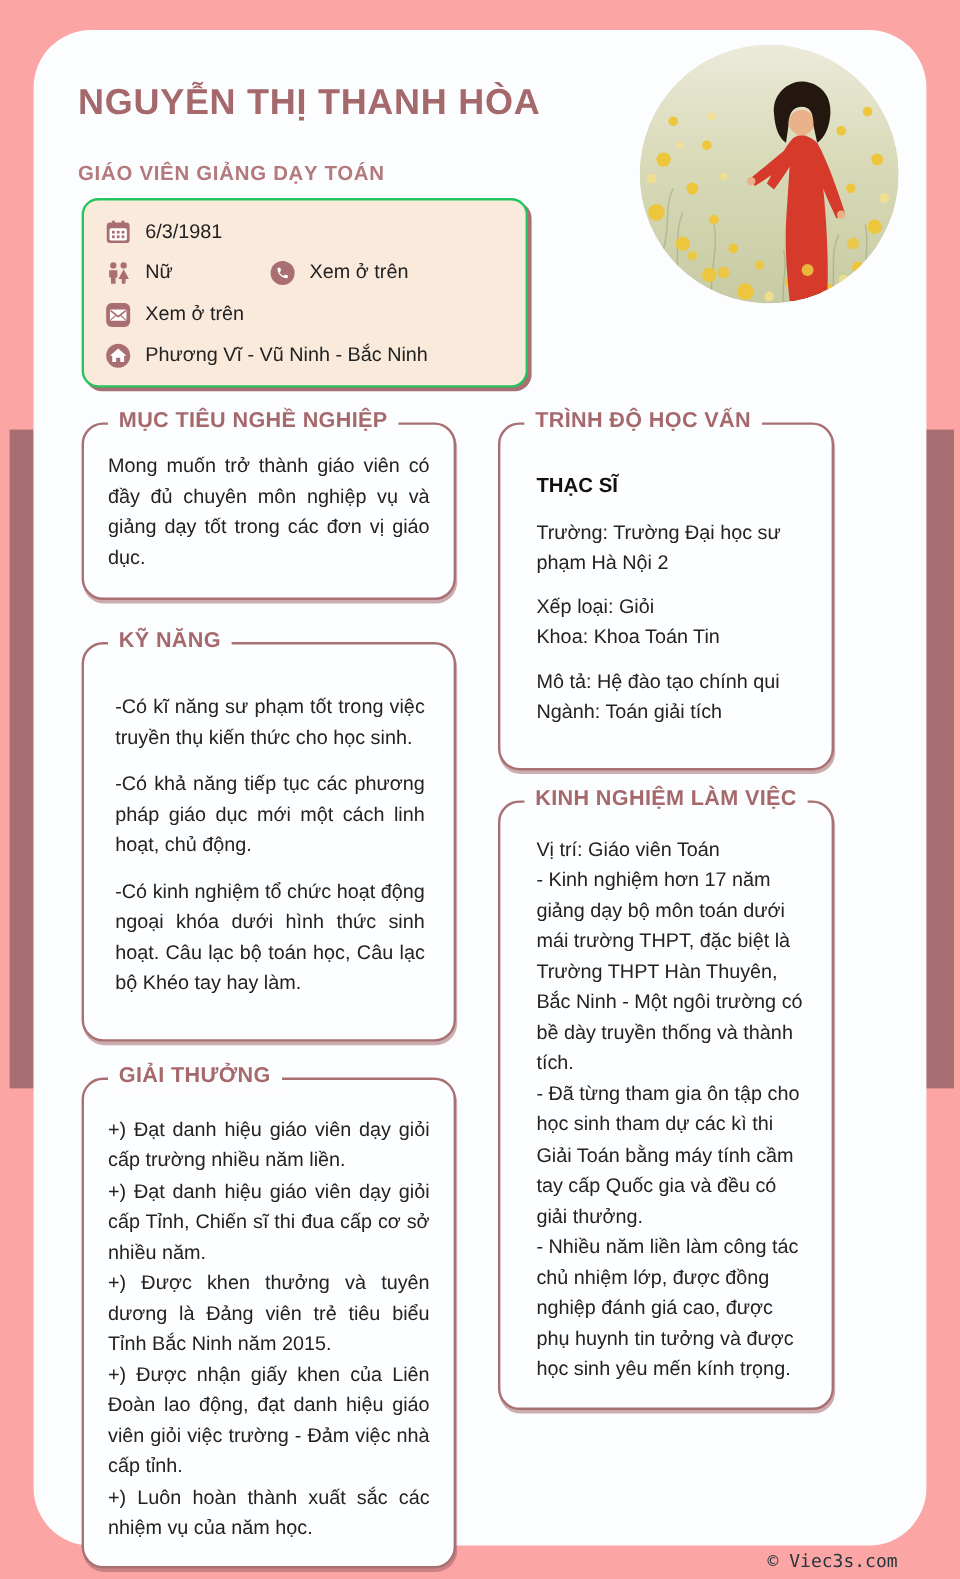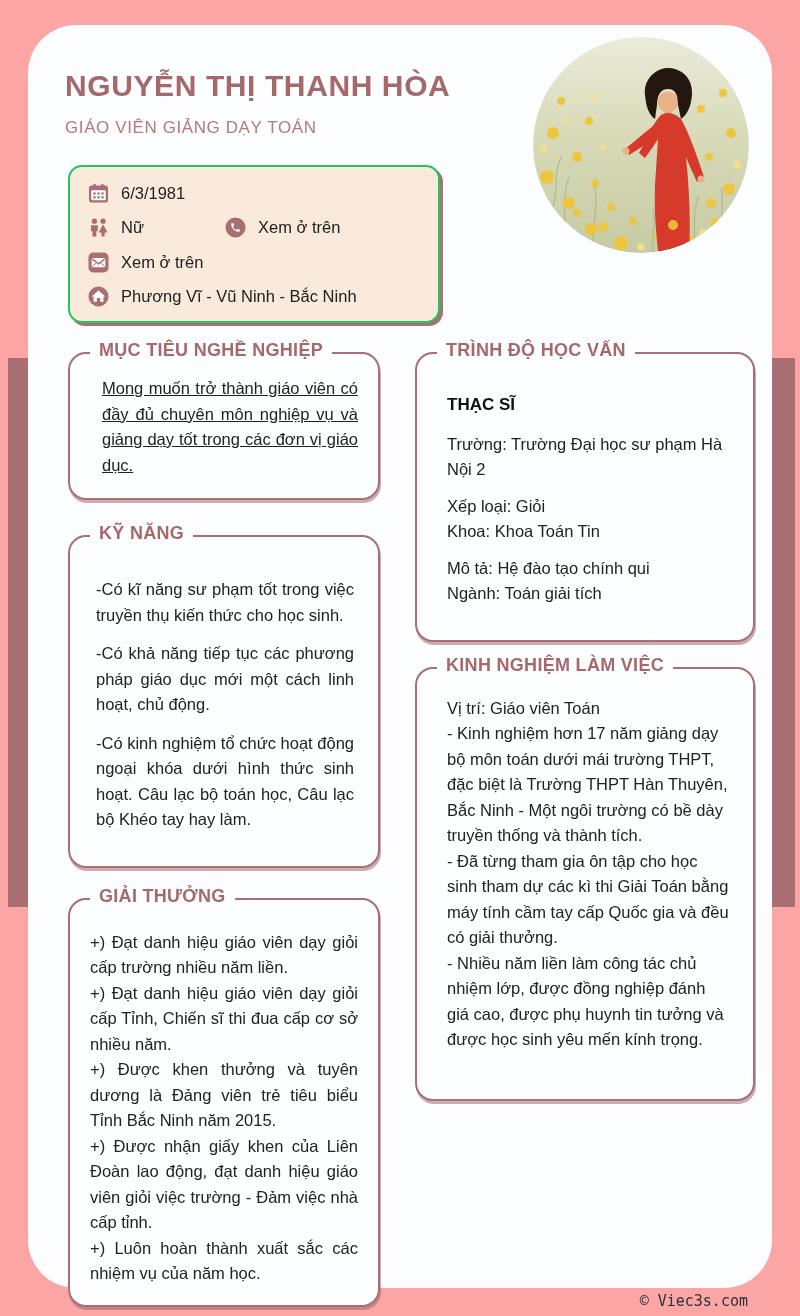--- a/index.html
+++ b/index.html
@@ -22,22 +22,22 @@
   .side-bar.left  { left: 8px;  top: 358px; width: 20px; height: 549px; }
   .side-bar.right { left: 770px; top: 358px; width: 25px; height: 549px; }
 
   
   .name {
     position: absolute; left: 37px; top: 44px;
     font-size: 30px; font-weight: 700; letter-spacing: .6px;
     color: #a5696c; margin: 0;
   }
   .jobtitle {
-    position: absolute; left: 37px; top: 93px;
-    font-size: 17px; font-weight: 400; letter-spacing: .6px;
+    position: absolute; left: 37px; top: 110px;
+    font-size: 17px; font-weight: 700; letter-spacing: .6px;
     color: #b3797b; margin: 0;
   }
   .photo {
     position: absolute; left: 505px; top: 12px;
     width: 216px; height: 216px; border-radius: 50%; overflow: hidden;
   }
   .photo svg { display:block; }
 
   
   .contact {
@@ -53,45 +53,45 @@
   .c-icon { width: 21px; height: 21px; margin-right: 12px; flex: 0 0 auto; }
   .c-cell-narrow { width: 104px; }
 
   
   .main {
     position: absolute; left: 40px; top: 314px;
     width: 687px; display: flex; gap: 35px;
     align-items: flex-start;
   }
   .col-left  { width: 312px; }
-  .col-right { width: 340px; }
+  .col-right { width: 280px; }
 
   .section {
     position: relative;
     border: 2px solid #a87073;
     border-radius: 18px;
     background: #fdfeff;
     box-shadow: 1px 3px 0 rgba(154,94,96,.5);
     margin-top: 13px;
   }
   .section h2 {
     position: absolute; top: -14px; left: 20px;
     margin: 0; padding: 0 9px;
     background: #fcfdff;
     color: #a5696c; font-size: 18px; font-weight: 700;
     letter-spacing: .3px; white-space: nowrap;
   }
-  .sec-objective { min-height: 145px; padding-left: 12px; }
+  .sec-objective { min-height: 145px; }
   .sec-skills    { min-height: 298px; margin-top: 35px; }
   .sec-awards    { min-height: 393px; margin-top: 30px; }
   .sec-education { min-height: 261px; }
   .sec-experience{ min-height: 434px; margin-top: 25px; }
 
   .body-txt { font-size: 16.5px; line-height: 25.5px; color: #222; }
-  .objective-body { padding: 22px 20px 20px; text-align: justify; text-decoration: underline; }
+  .objective-body { padding: 22px 20px 20px; text-align: justify; }
   .skills-body    { padding: 40px 24px 20px 26px; text-align: justify; }
   .skills-body .para { margin: 0 0 13px 0; }
   .awards-body    { padding: 30px 20px 18px; text-align: justify; }
   .edu-body       { padding: 38px 28px 22px 30px; }
   .edu-body h3 { margin: 0 0 14px 0; font-size: 17px; color: #111; }
   .edu-group { margin: 0 0 11px 0; }
   .exp-body       { padding: 27px 24px 18px 30px; }
   .line { display: block; }
 
   .footer {

